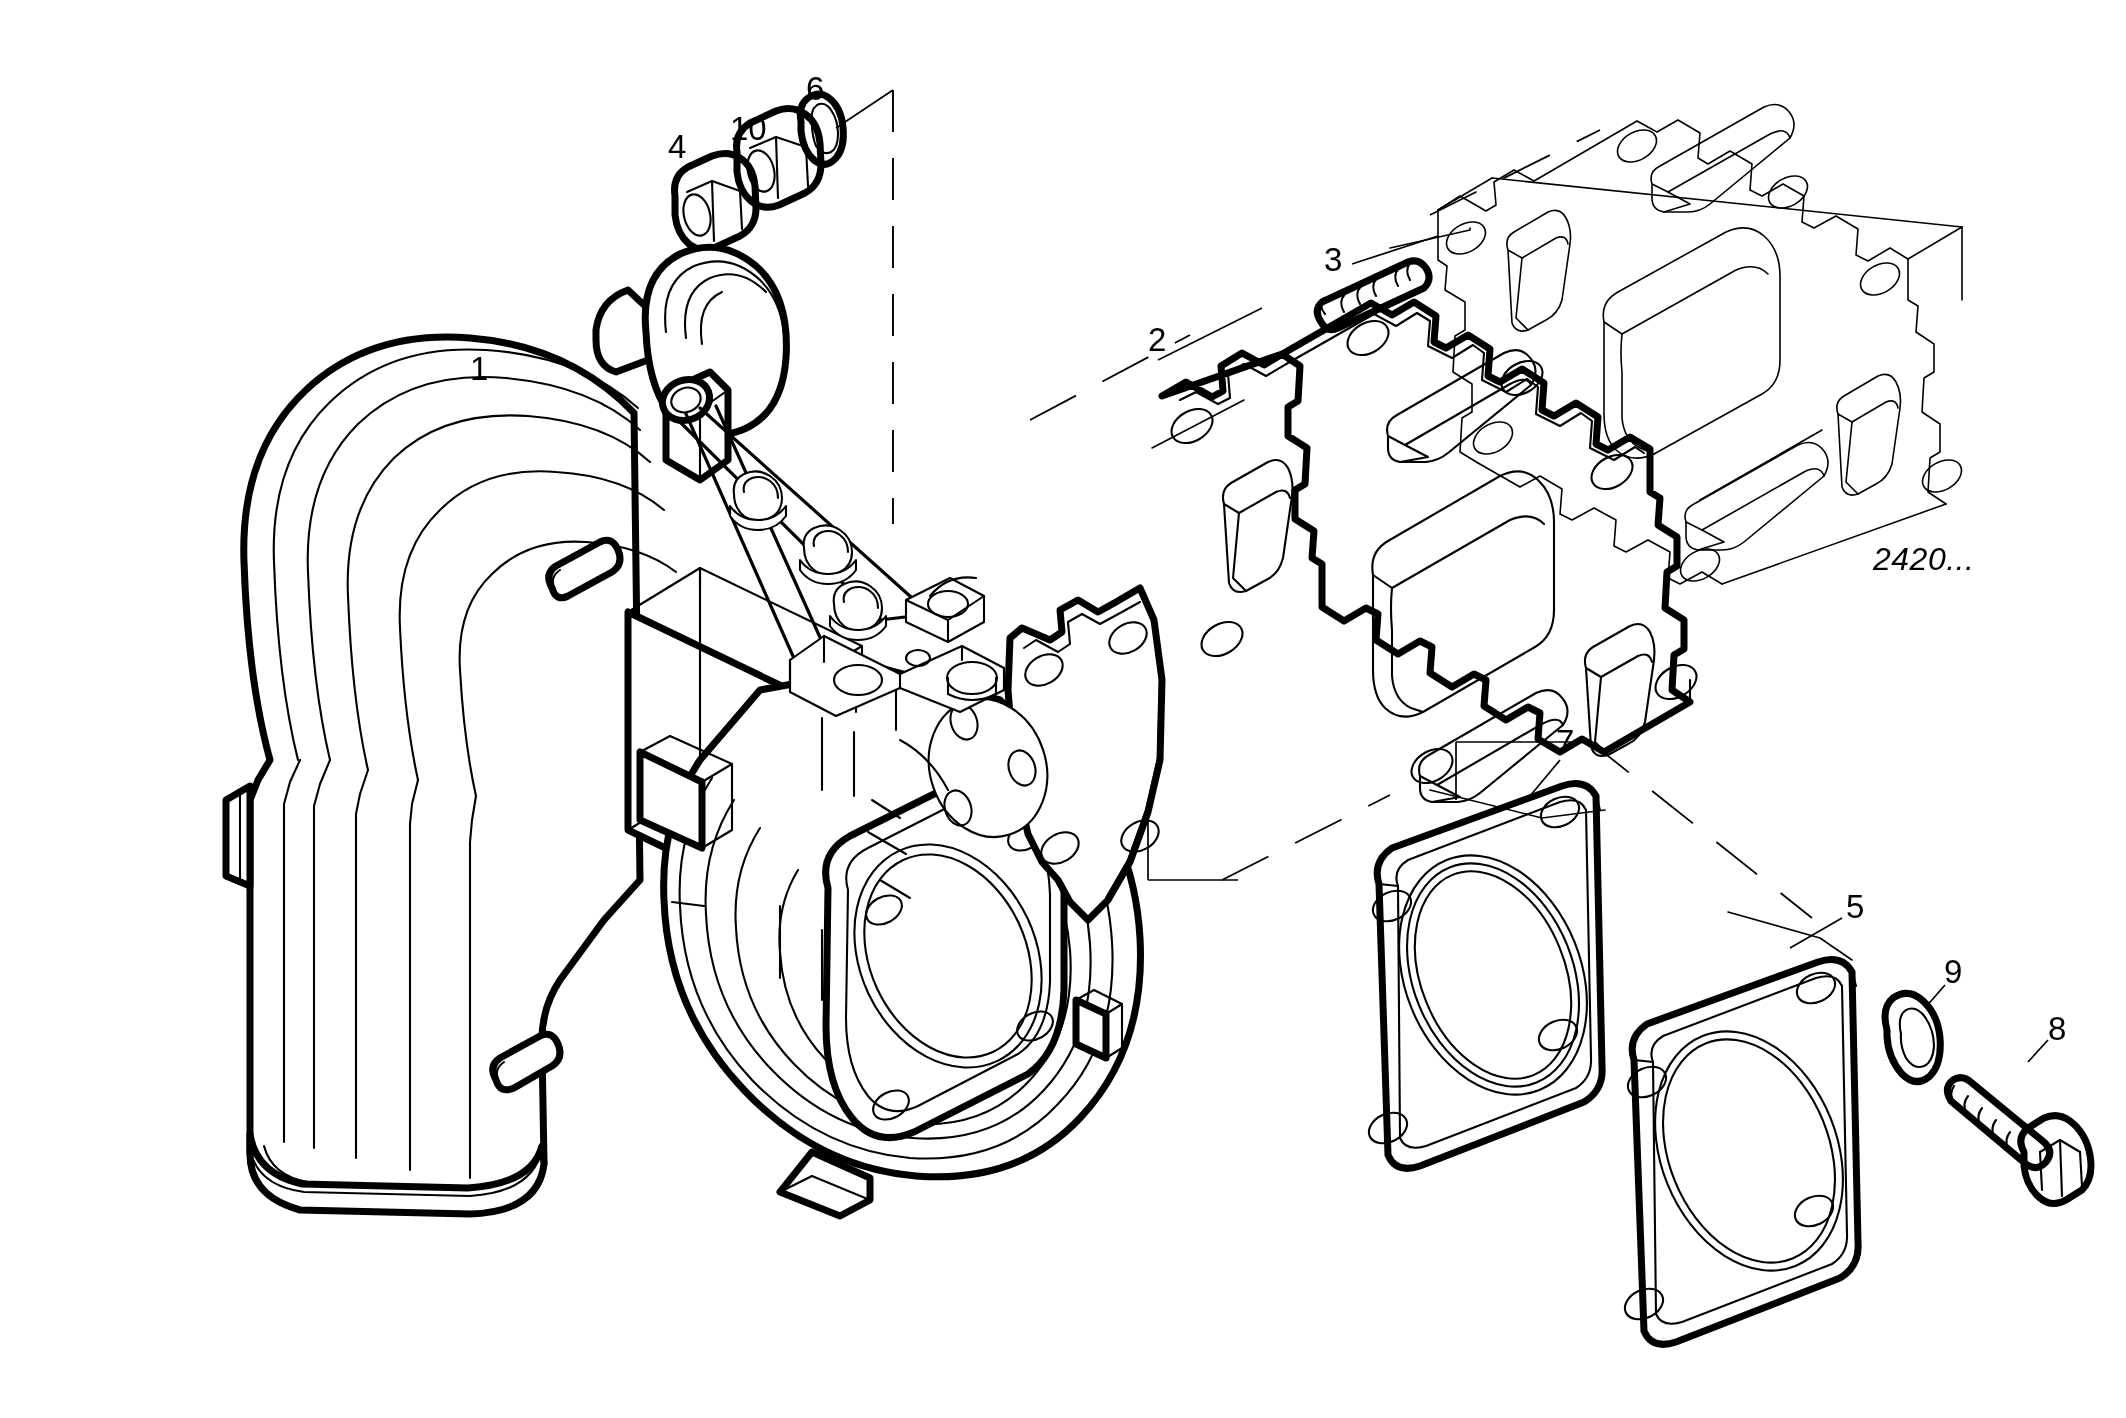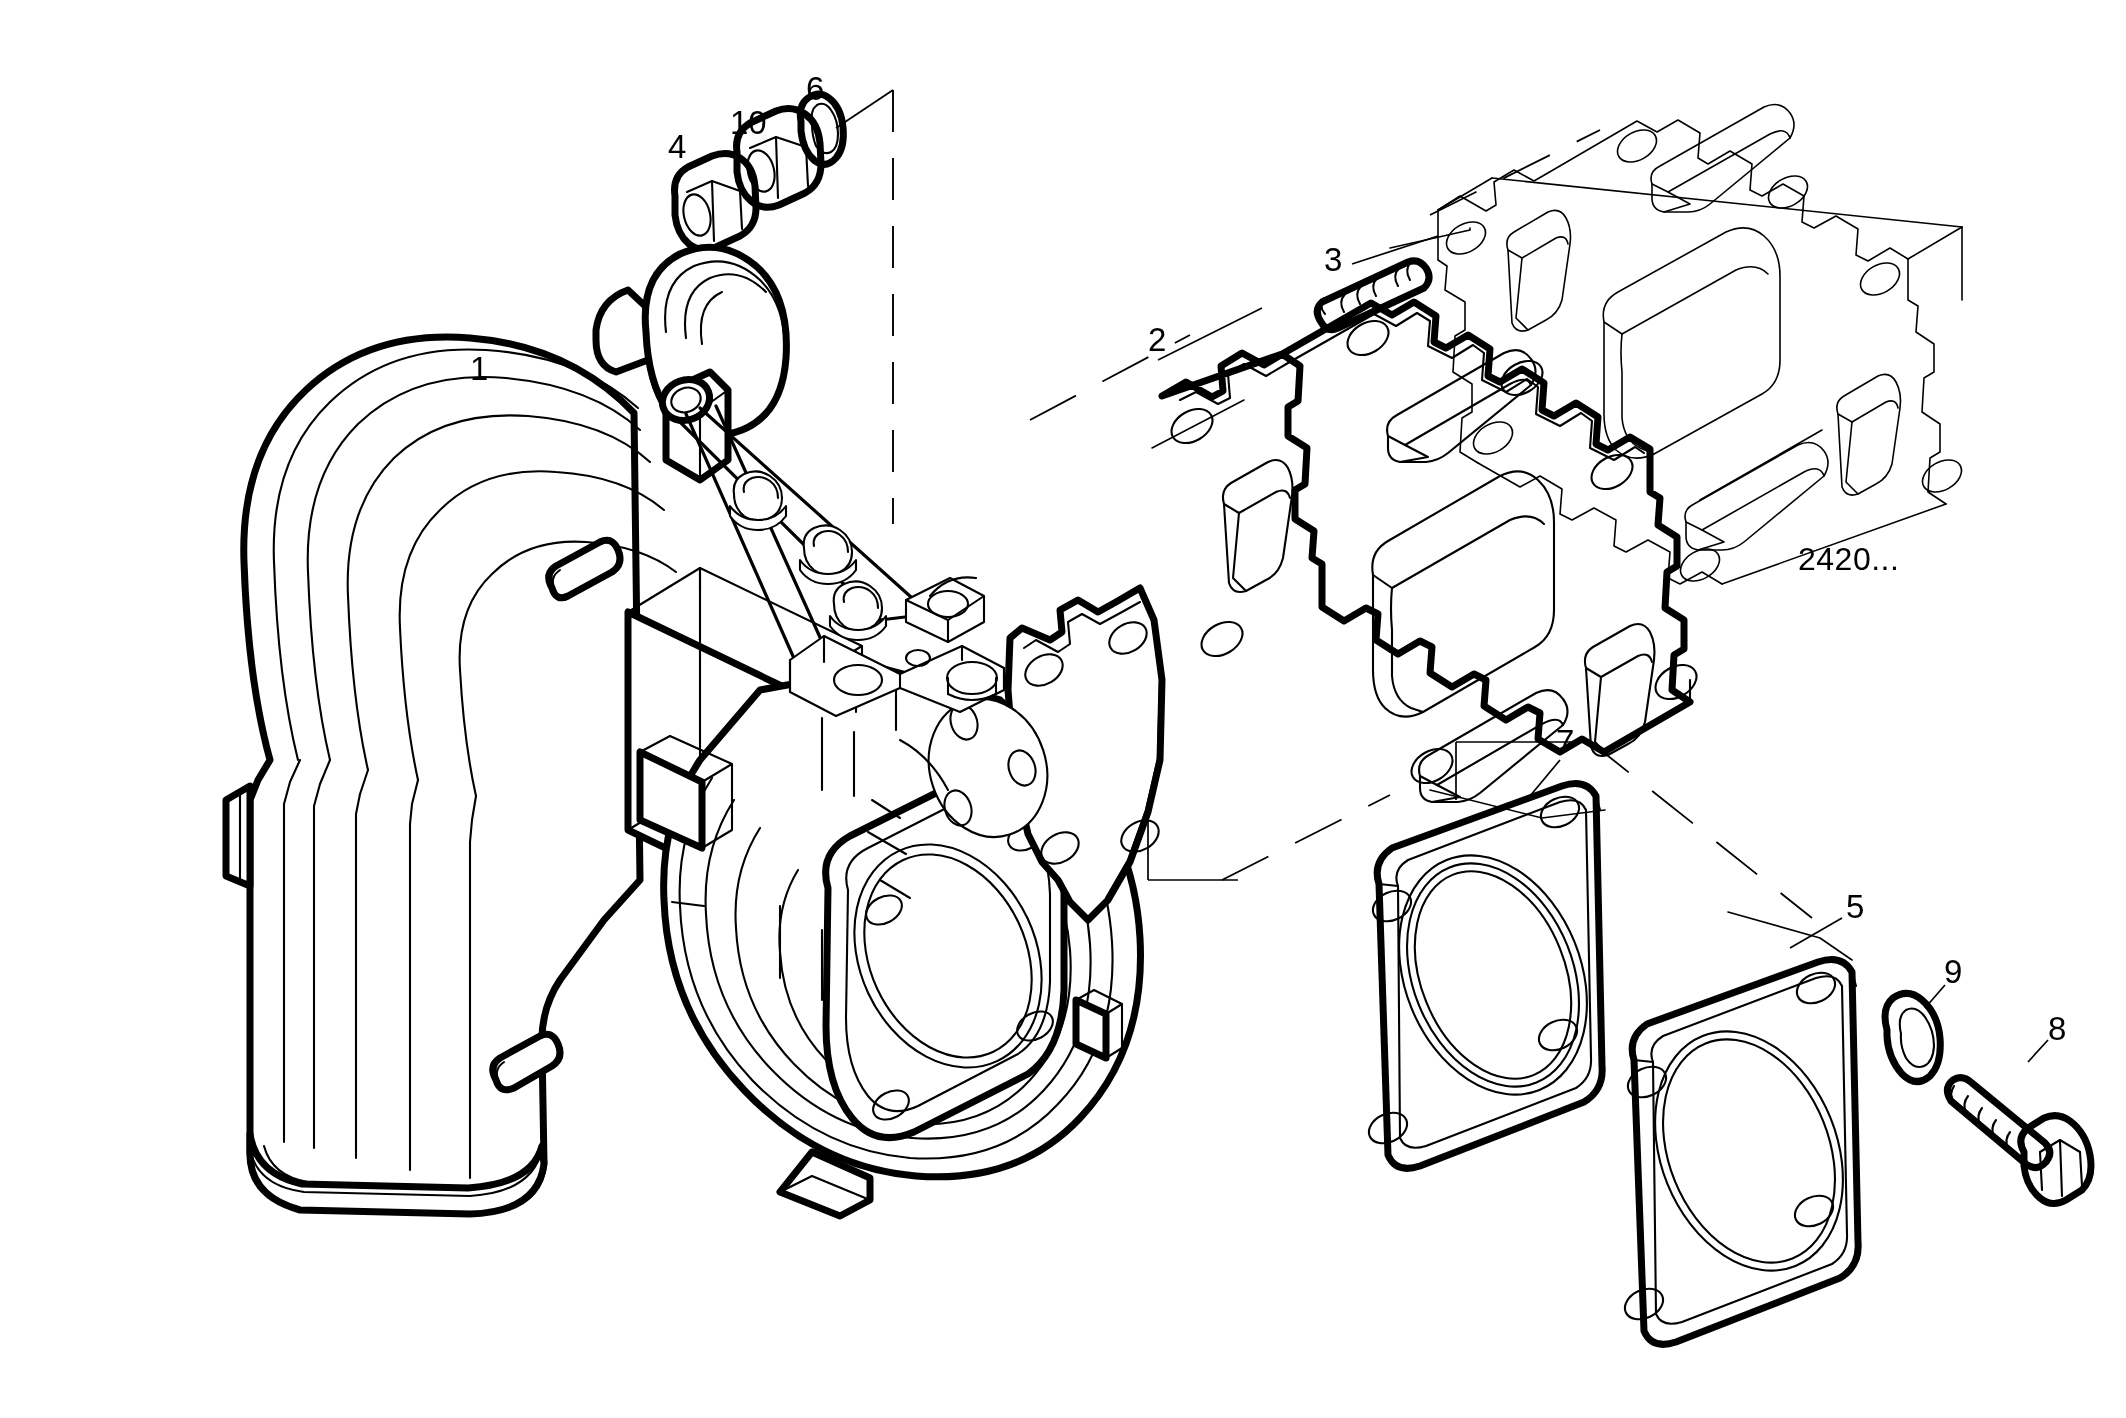--- a/index.html
+++ b/index.html
@@ -636,24 +636,24 @@
       <path class="thin" d="M 822 718 L 822 790"></path>
       <path class="thin" d="M 854 732 L 854 796"></path>
       <path class="thin" d="M 780 906 L 780 978"></path>
       <path class="thin" d="M 822 930 L 822 1000"></path>
 
     </g>
   </svg>
 
   <div class="callout" style="left:470px; top:352px;">1</div>
   <div class="callout" style="left:668px; top:130px;">4</div>
-  <div class="callout" style="left:730px; top:106px;">10</div>
+  <div class="callout" style="left:730px; top:112px;">10</div>
   <div class="callout" style="left:806px; top:72px;">6</div>
   <div class="callout" style="left:1324px; top:243px;">3</div>
   <div class="callout" style="left:1148px; top:323px;">2</div>
   <div class="callout" style="left:1556px; top:725px;">7</div>
   <div class="callout" style="left:1846px; top:890px;">5</div>
   <div class="callout" style="left:1944px; top:955px;">9</div>
   <div class="callout" style="left:2048px; top:1012px;">8</div>
 
-  <div class="callout ref" style="left:1798px; top:543px;">2420...</div>
+  <div class="callout ref" style="left:1873px; top:543px;font-style:italic;">2420...</div>
 
 </div>
 
 </body></html>

